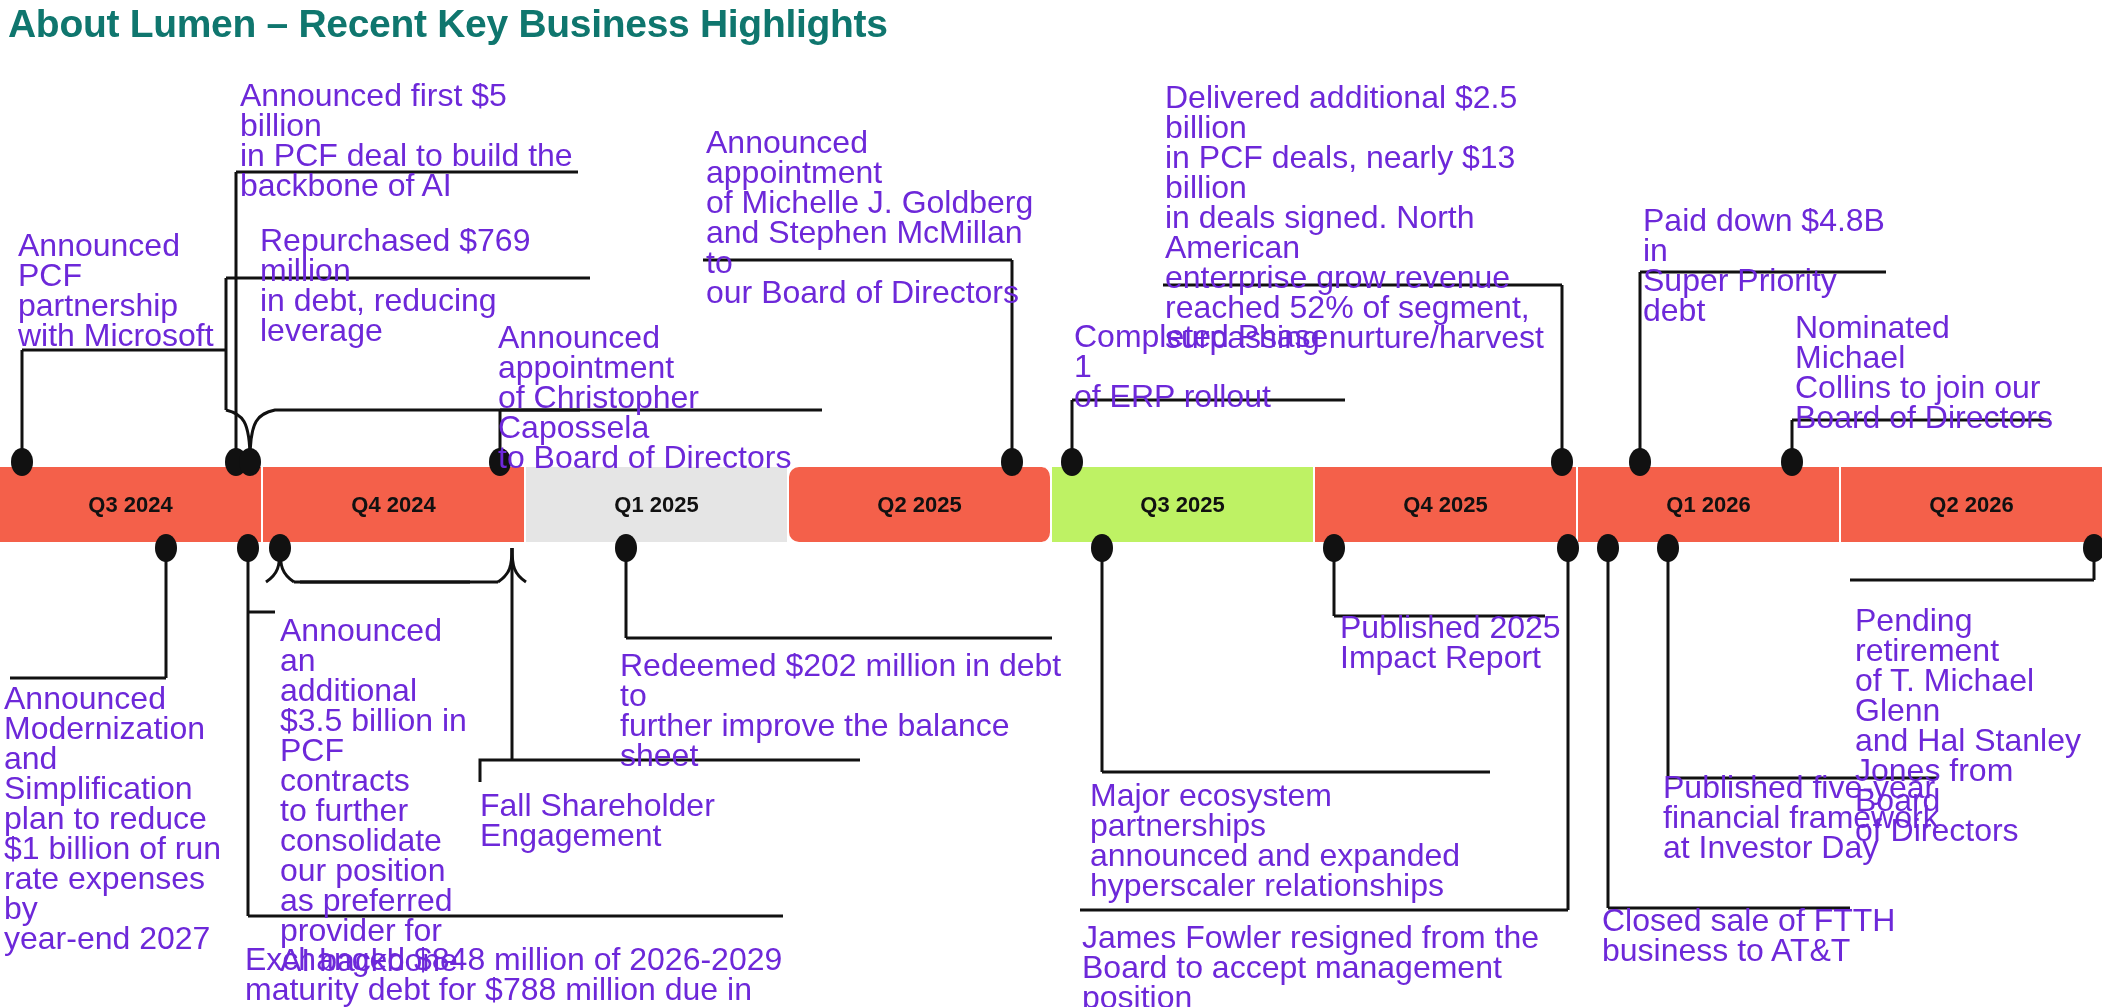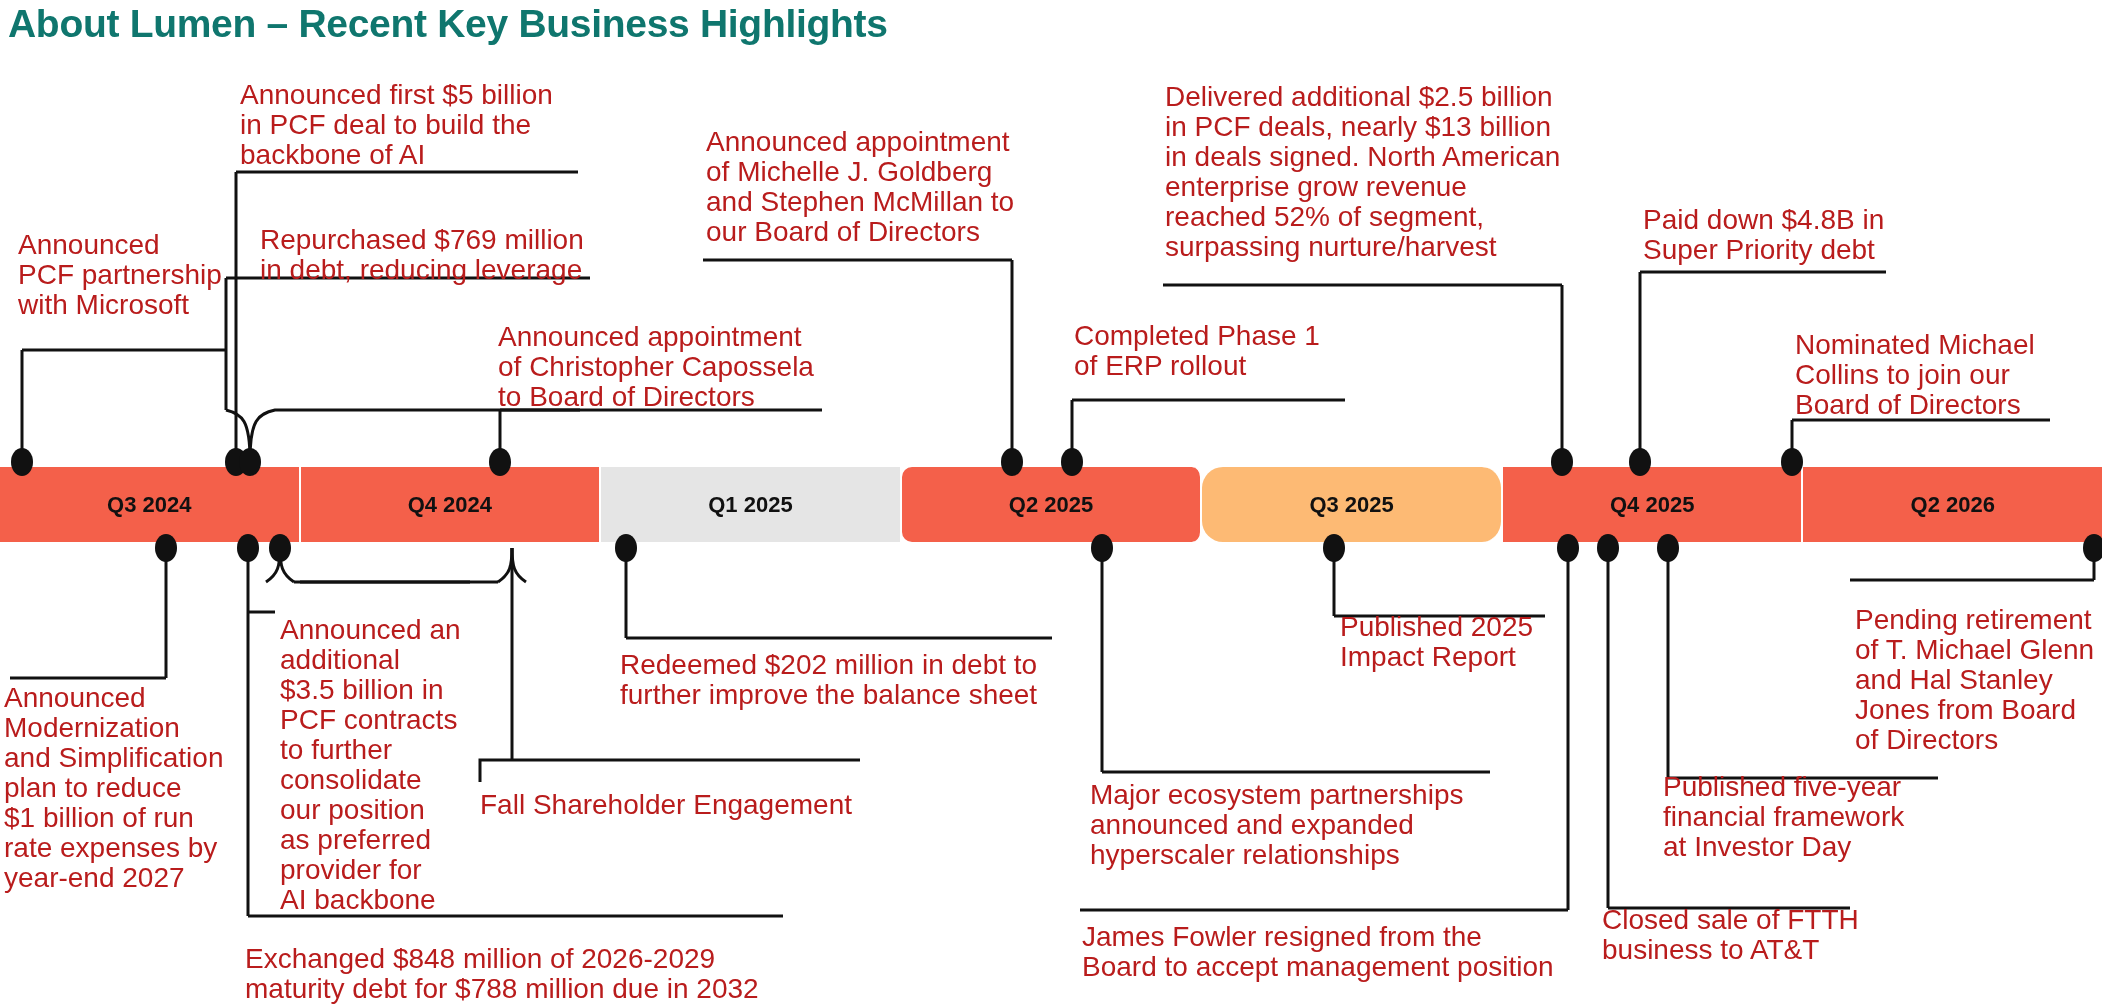--- a/index.html
+++ b/index.html
@@ -28,23 +28,23 @@
 
   
   #connectors{
     position:absolute;left:0;top:0;width:2102px;height:1007px;
     pointer-events:none;
   }
 
   
   .note{
     position:absolute;
-    font-size:28px;
+    font-size:32px;
     line-height:30px;
-    color:#b91c1c;
+    color:#6d28d9;
     white-space:pre-line;
   }
 </style>
 </head>
 <body>
 
 <div id="page-title">About Lumen – Recent Key Business Highlights</div>
 
 <div id="timeline-bar">
   <div class="quarter-cell" style="background: rgb(244, 96, 74); border-right-color: rgb(255, 255, 255);">
@@ -52,25 +52,28 @@
     </div>
   <div class="quarter-cell" style="background: rgb(244, 96, 74); border-right-color: rgb(255, 255, 255);">
       <span>Q4 2024</span>
     </div>
   <div class="quarter-cell" style="background: #e5e5e5; border-right-color: rgb(255, 255, 255); justify-content: center;">
       <span>Q1 2025</span>
     </div>
   <div class="quarter-cell" style="background: rgb(244, 96, 74); border-right-color: rgb(255, 255, 255); border-radius: 10px;">
       <span>Q2 2025</span>
     </div>
-  <div class="quarter-cell" style="background: #fdba74; border-right-color: rgb(255, 255, 255); border-radius: 21px;">
+  <div class="quarter-cell" style="background: #bef264; border-right-color: rgb(255, 255, 255);">
       <span>Q3 2025</span>
     </div>
   <div class="quarter-cell" style="background: rgb(244, 96, 74); border-right-color: rgb(255, 255, 255);">
       <span>Q4 2025</span>
+    </div>
+  <div class="quarter-cell" style="background: rgb(244, 96, 74); border-right-color: rgb(255, 255, 255);">
+      <span>Q1 2026</span>
     </div>
   <div class="quarter-cell" style="background: rgb(244, 96, 74); border-right-color: rgb(255, 255, 255);">
       <span>Q2 2026</span>
     </div>
 </div>
 
 <svg id="connectors" viewBox="0 0 2102 1007">
   <g fill="none" stroke="#111111" stroke-width="3">
 
     <path d="M22,350 L22,460"></path>
@@ -185,21 +188,21 @@
 <div class="note" style="left:1074px;top:321px; width:280px;">Completed Phase 1
 of ERP rollout</div>
 <div class="note" style="left:1165px;top:82px;  width:420px;">Delivered additional $2.5 billion
 in PCF deals, nearly $13 billion
 in deals signed. North American
 enterprise grow revenue
 reached 52% of segment,
 surpassing nurture/harvest</div>
 <div class="note" style="left:1643px;top:205px; width:260px;">Paid down $4.8B in
 Super Priority debt</div>
-<div class="note" style="left:1795px;top:330px; width:270px;">Nominated Michael
+<div class="note" style="left:1795px;top:312px; width:270px;">Nominated Michael
 Collins to join our
 Board of Directors</div>
 
 <div class="note" style="left:4px;   top:683px; width:225px;">Announced
 Modernization
 and Simplification
 plan to reduce
 $1 billion of run
 rate expenses by
 year-end 2027</div>

